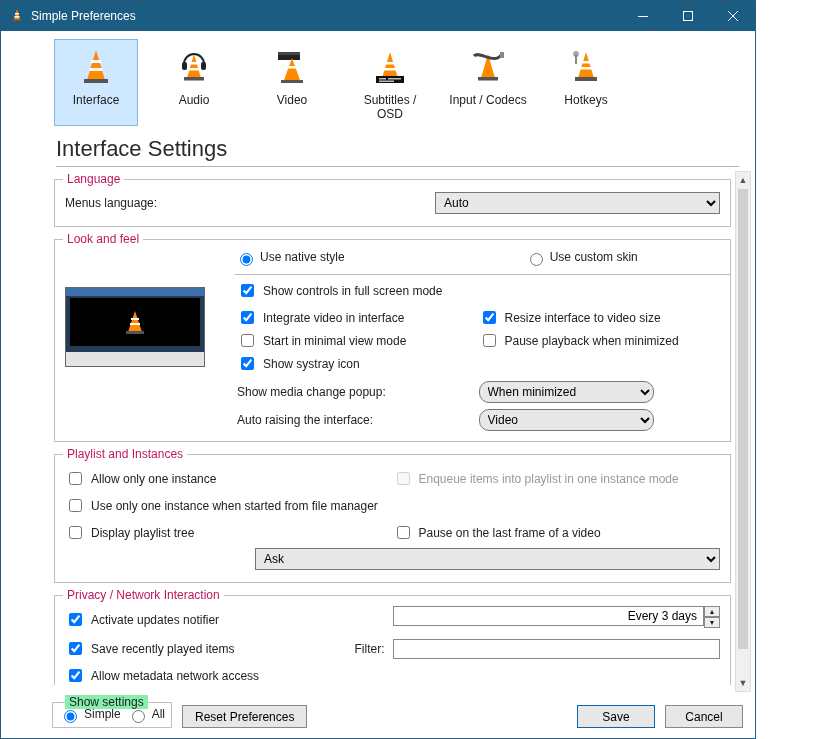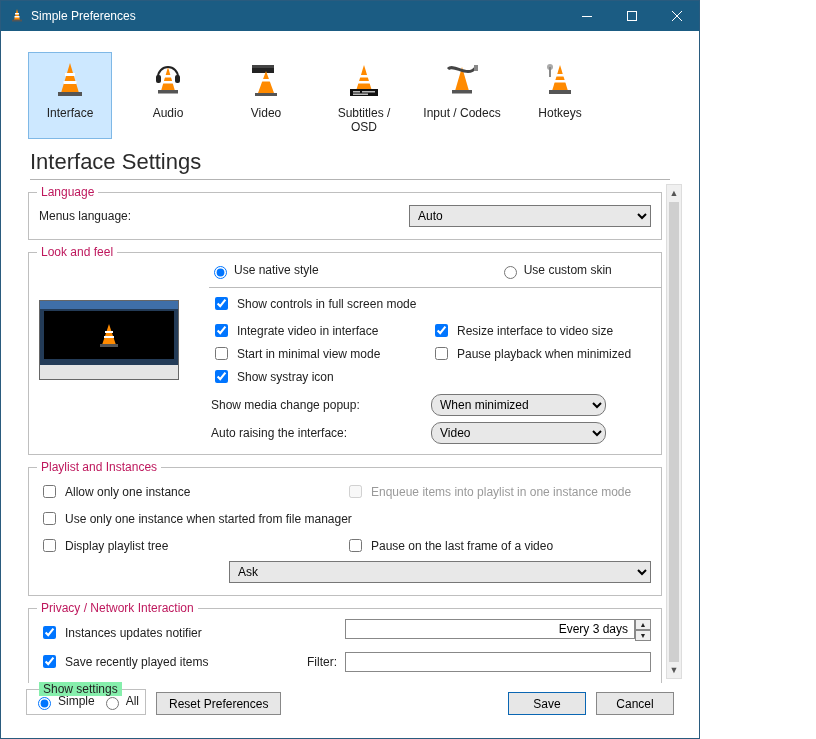--- a/index.html
+++ b/index.html
@@ -1,22 +1,22 @@
 <!DOCTYPE html>
 <html><head>
 <meta charset="utf-8">
 <style>
   * { box-sizing: border-box; }
   html, body { margin:0; padding:0; font-family: "Segoe UI", Tahoma, sans-serif; font-size:12px; color:#222; }
-  .window { width:700px; height:739px; border:1px solid #2a5b7e; display:flex; flex-direction:column; background:#fff; }
+  .window { width:756px; height:739px; border:1px solid #2a5b7e; display:flex; flex-direction:column; background:#fff; }
   .titlebar { height:30px; background:#1b5c83; color:#fff; display:flex; align-items:center; padding:0 0 0 8px; }
   .titlebar .app-icon { margin-right:6px; }
   .titlebar .title { flex:1; font-size:12px; }
   .titlebar .winbtn { width:45px; height:30px; display:flex; align-items:center; justify-content:center; color:#fff; }
-  .body { flex:1; display:flex; flex-direction:column; padding:13px; overflow:hidden; }
+  .body { flex:1; display:flex; flex-direction:column; padding:0; overflow:hidden;margin-left:39px; }
   .tabs { display:flex; gap:14px; padding:8px 14px 6px 14px; }
   .tab { display:flex; flex-direction:column; align-items:center; width:84px; padding:6px 0 4px; border:1px solid transparent; cursor:default; }
   .tab.sel { background:#cde8ff; border:1px solid #7fb8e6; }
   .tab .cone { margin-bottom:4px; }
   .tab .lbl { font-size:12px; text-align:center; line-height:14px; }
   .heading { font-size:22px; font-weight:400; margin:4px 16px 2px; color:#2b2b2b; font-family:"Segoe UI Light","Segoe UI",sans-serif; }
   .hrule { margin:2px 16px 0; border:0; border-top:1px solid #b3b3b3; }
   .scroll-wrap { position:relative; flex:1; margin:0 0 0 0; overflow:hidden; }
   .scroll { position:absolute; left:14px; right:24px; top:0; bottom:0; overflow:hidden; }
   .vscroll { position:absolute; right:4px; top:4px; bottom:4px; width:16px; background:#f0f0f0; border:1px solid #ddd; }
@@ -292,21 +292,21 @@
             <div class="control-wide"><select class="wide" style="background:#e8e8e8"><option>Ask</option></select></div>
           </div>
         </div>
 
         <div class="group" style="border-bottom:0;margin-bottom:0;padding-bottom:0">
           <span class="legend">Privacy / Network Interaction</span>
           <div class="two-col">
             <div>
                 <div class="chk">
                   <input type="checkbox" checked="" style="">
-                  <span>Instances updates notifier</span>
+                  <span>Activate updates notifier</span>
                 </div>
               </div>
             <div>
               <div class="spin">
                 <input type="text" readonly="" value="Every 3 days" style="">
                 <div class="btns">
                   <div>▲</div>
                   <div>▼</div>
                 </div>
               </div>

